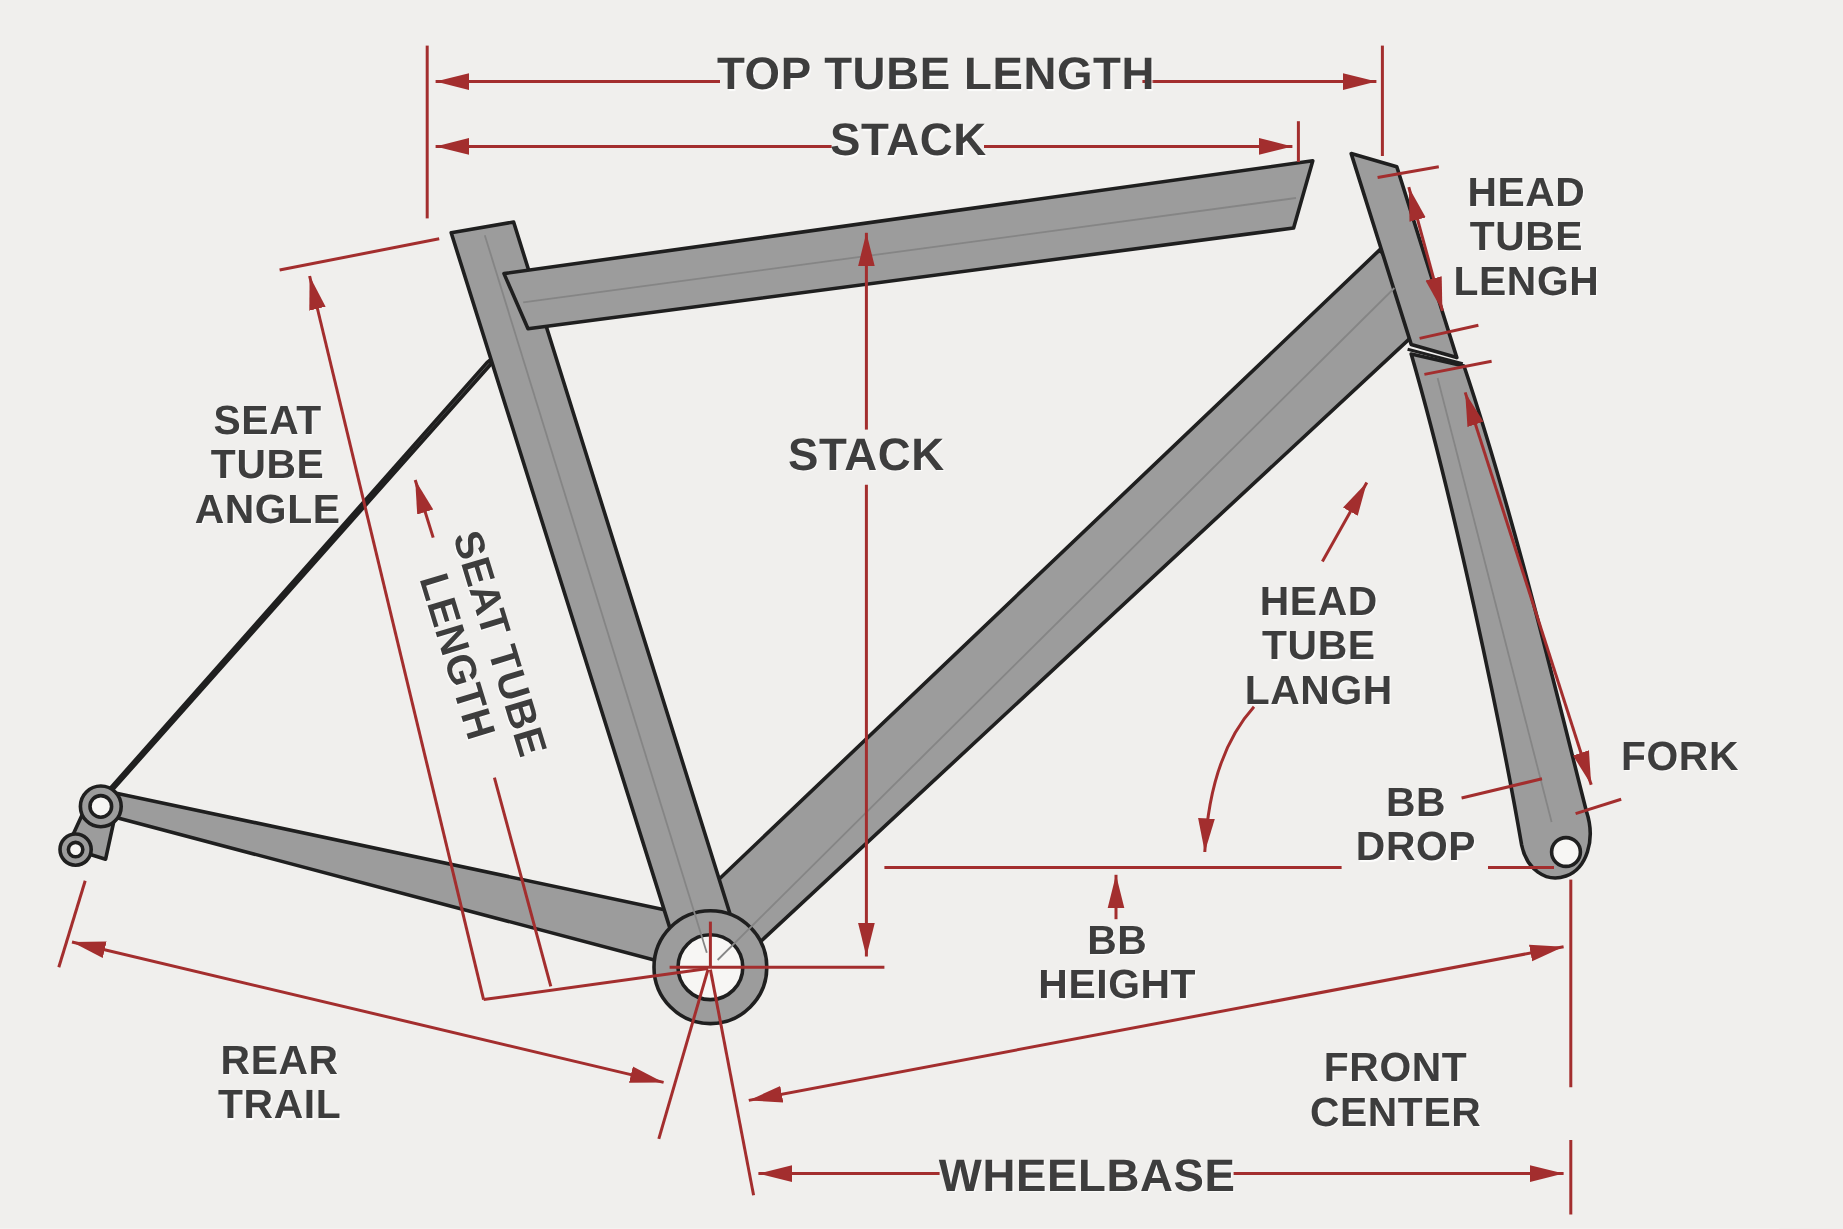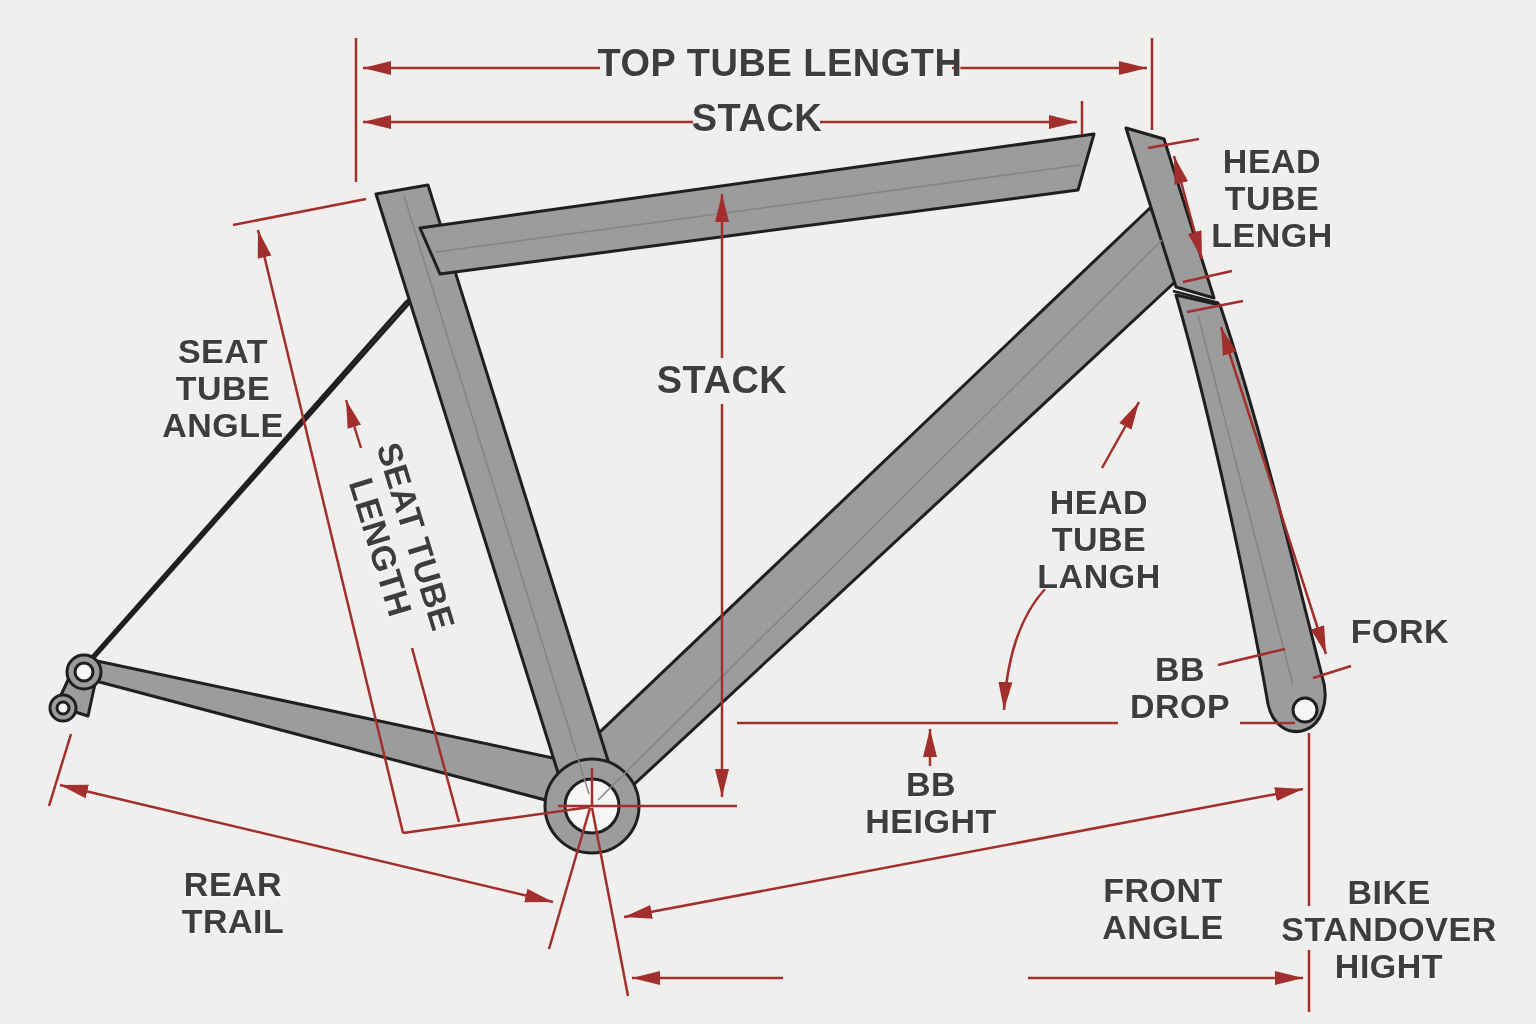--- a/index.html
+++ b/index.html
@@ -142,18 +142,16 @@
 TUBE
 LANGH</div>
   <div class="lbl" style="left:1400px;top:631px">FORK</div>
   <div class="lbl" style="left:1180px;top:688px">BB
 DROP</div>
   <div class="lbl" style="left:931px;top:803px">BB
 HEIGHT</div>
   <div class="lbl" style="left:233px;top:903px">REAR
 TRAIL</div>
   <div class="lbl" style="left:1163px;top:909px">FRONT
-ANGLE</div>
-  <div class="lbl" style="left:1389px;top:929px">BIKE
-STANDOVER
-HIGHT</div>
+CENTER</div>
+  <div class="lbl lbl-lg" style="left:906px;top:981px">WHEELBASE</div>
 
 </div>
 
 </body></html>

